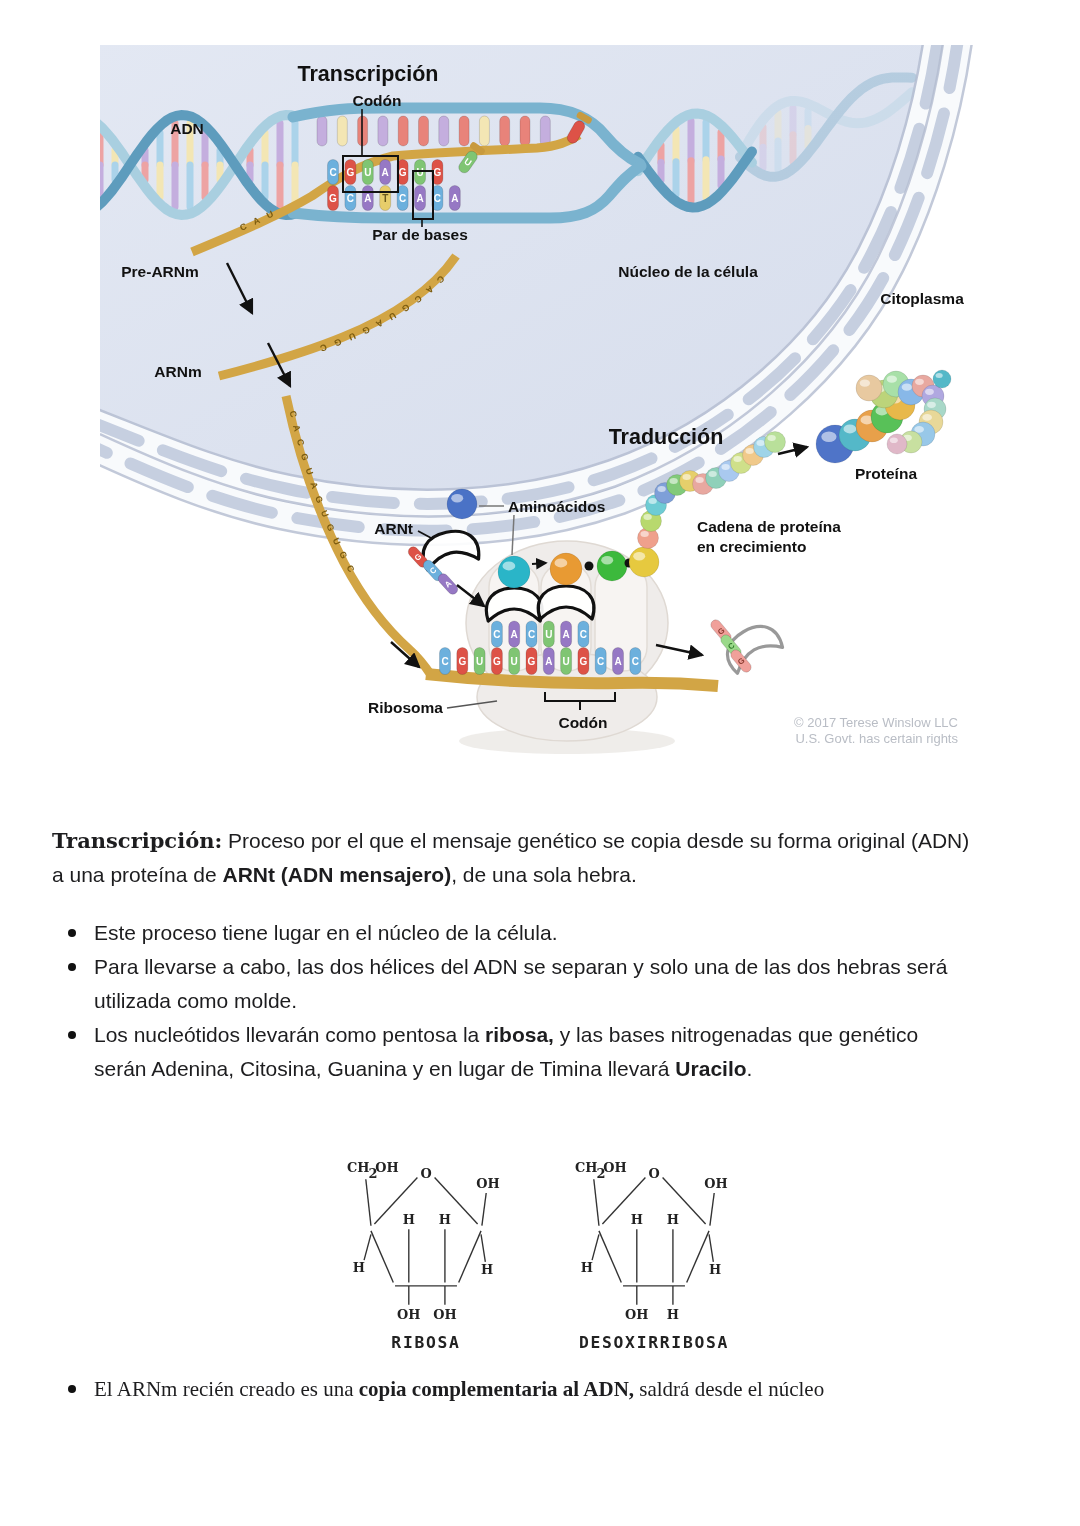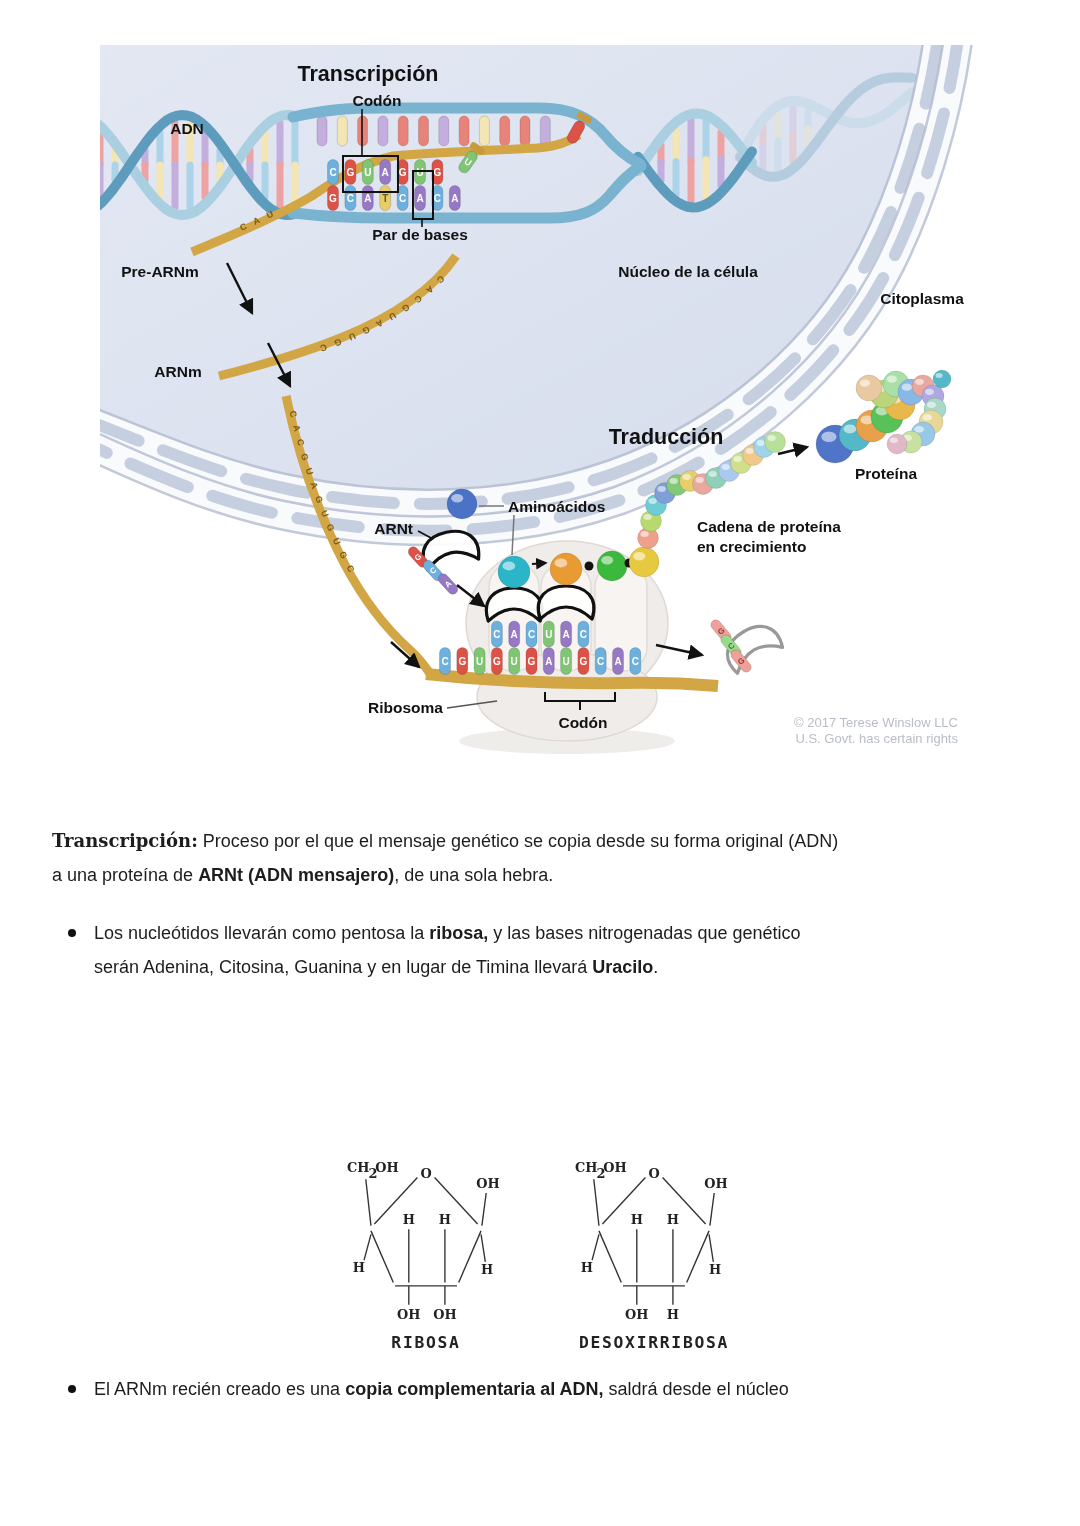--- a/index.html
+++ b/index.html
@@ -4,26 +4,26 @@
 <style>
   html,body{margin:0;padding:0;background:#ffffff;}
   .page{position:relative;width:1080px;height:1526px;background:#fff;overflow:hidden;
         font-family:"Liberation Sans",sans-serif;color:#1d1d1f;}
   .figure{position:absolute;left:100px;top:45px;width:880px;height:715px;}
   svg{display:block;}
   svg text{font-family:"Liberation Sans",sans-serif;}
   .dtitle{font-weight:700;font-size:21.5px;fill:#111;}
   .dlabel{font-weight:700;font-size:15.5px;fill:#111;}
   .dcopy{font-size:13px;fill:#b9bdc5;}
-  .textblock{position:absolute;left:52px;width:985px;font-size:18px;line-height:34px;}
+  .textblock{position:absolute;left:52px;width:985px;font-size:21px;line-height:34px;}
   #block1{top:824px;}
   #block2{top:1372px;}
   .textblock p{margin:0;}
   ul.bul{list-style:none;margin:24px 0 0 0;padding:0;}
-  #block2 ul.bul{margin-top:0;}
+  #block2 ul.bul{margin-top:0;font-family:Liberation Serif, serif;}
   ul.bul li{position:relative;padding-left:42px;margin:0;}
   ul.bul li::before{content:"";position:absolute;left:16px;top:13px;width:8px;height:8px;
         border-radius:50%;background:#111;}
   .b{font-weight:700;}
   .i{font-style:italic;}
   .lead{font-family:"DejaVu Serif",serif;font-weight:700;}
   .sugars{position:absolute;left:0;top:1143px;width:1080px;display:flex;
         justify-content:center;gap:56px;}
   .sugar-caption{font-family:"DejaVu Sans Mono",monospace;font-weight:700;font-size:19px;
         letter-spacing:2px;fill:#222;}
@@ -537,20 +537,22 @@
       <text class="dlabel" x="343" y="668" text-anchor="end">Ribosoma</text>
       <text class="dlabel" x="483" y="683" text-anchor="middle">Codón</text>
       <text class="dcopy" x="858" y="682" text-anchor="end">© 2017 Terese Winslow LLC</text>
       <text class="dcopy" x="858" y="698" text-anchor="end">U.S. Govt. has certain rights</text>
     </svg>
   </div>
 
   <div class="textblock" id="block1">
     <p><span class="b lead">Transcripción:</span><span> Proceso por el que el mensaje genético se copia desde su forma original (ADN)</span><br><span>a una proteína de </span><span class="b">ARNt (ADN mensajero)</span><span>, de una sola hebra.</span></p>
     <ul class="bul">
+        <li><span>Este proceso tiene lugar en el núcleo de la célula.</span></li>
+        <li><span>Para llevarse a cabo, las dos hélices del ADN se separan y solo una de las dos hebras será</span><br><span>utilizada como molde.</span></li>
         <li><span>Los nucleótidos llevarán como pentosa la </span><span class="b">ribosa,</span><span> y las bases nitrogenadas que genético</span><br><span>serán Adenina, Citosina, Guanina y en lugar de Timina llevará </span><span class="b">Uracilo</span><span>.</span></li>
       </ul>
   </div>
 
   <div class="sugars">
     <svg id="sugarRibose" viewBox="0 0 200 245" width="172" height="211">
       <g class="sugar-geom">
           <line x1="90" y1="40" x2="40" y2="94" stroke="#333" stroke-width="1.6"></line>
           <line x1="110" y1="40" x2="160" y2="94" stroke="#333" stroke-width="1.6"></line>
           <line x1="36" y1="102" x2="62" y2="162" stroke="#333" stroke-width="1.6"></line>

